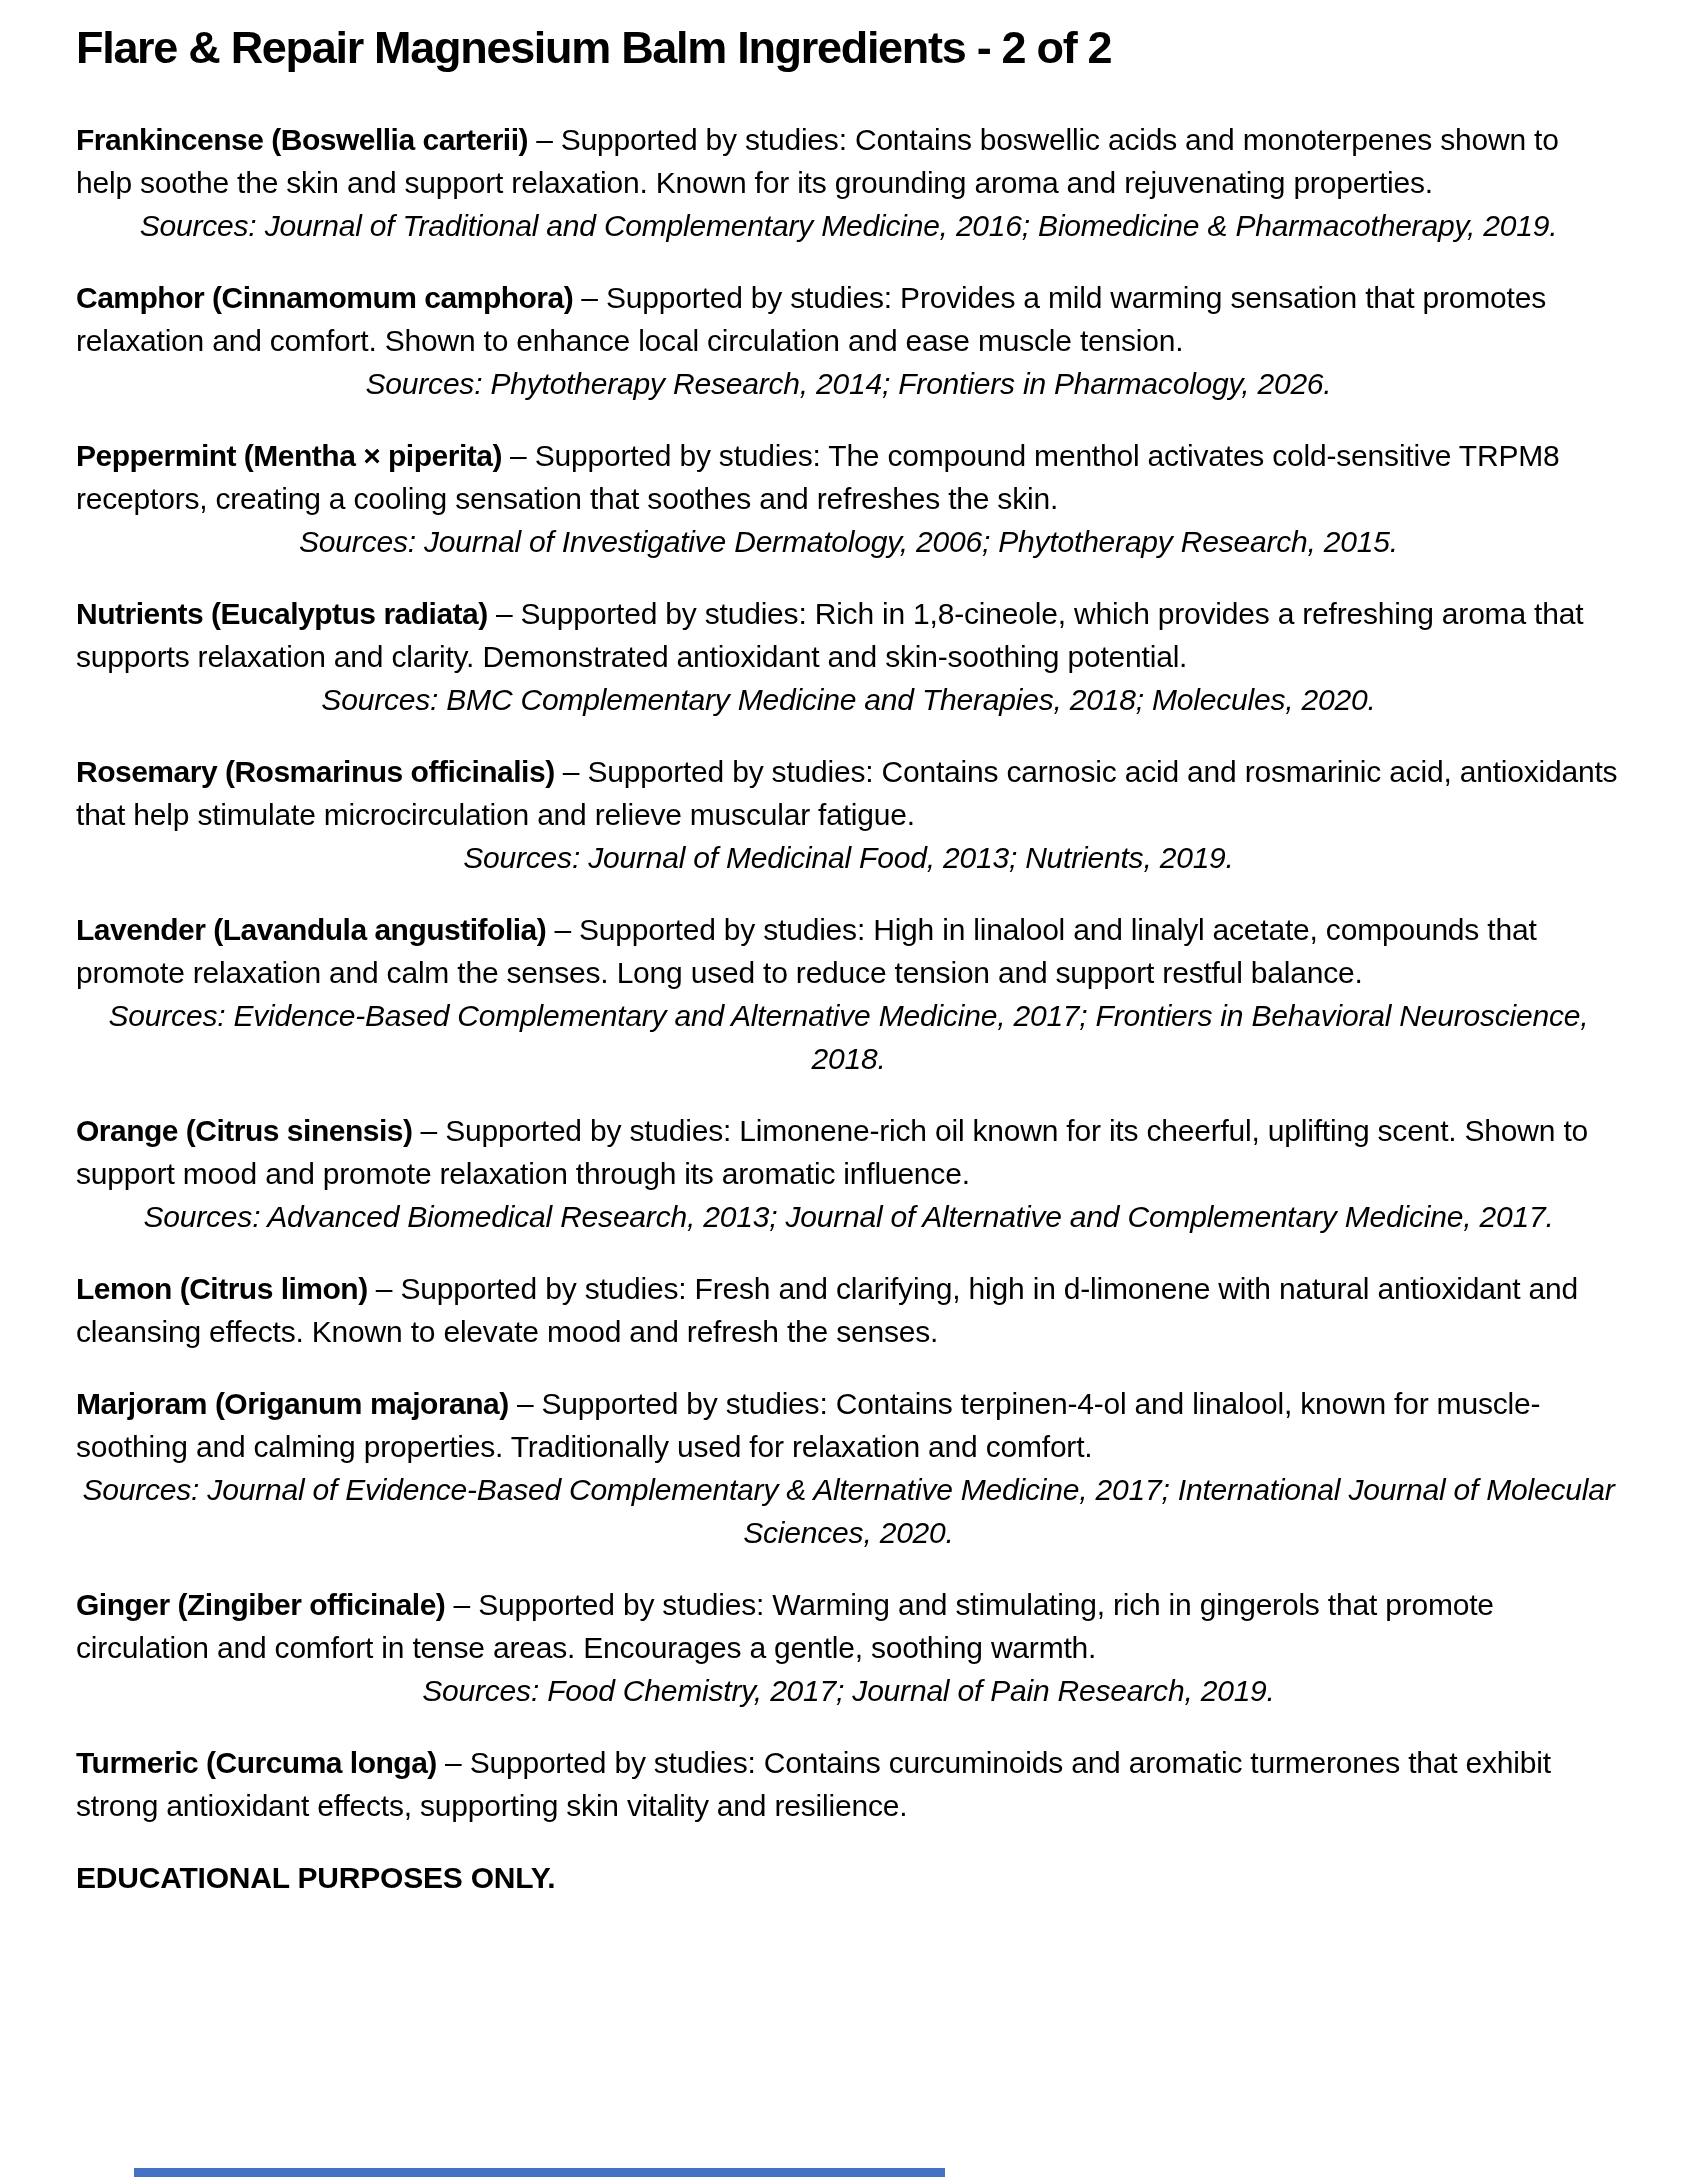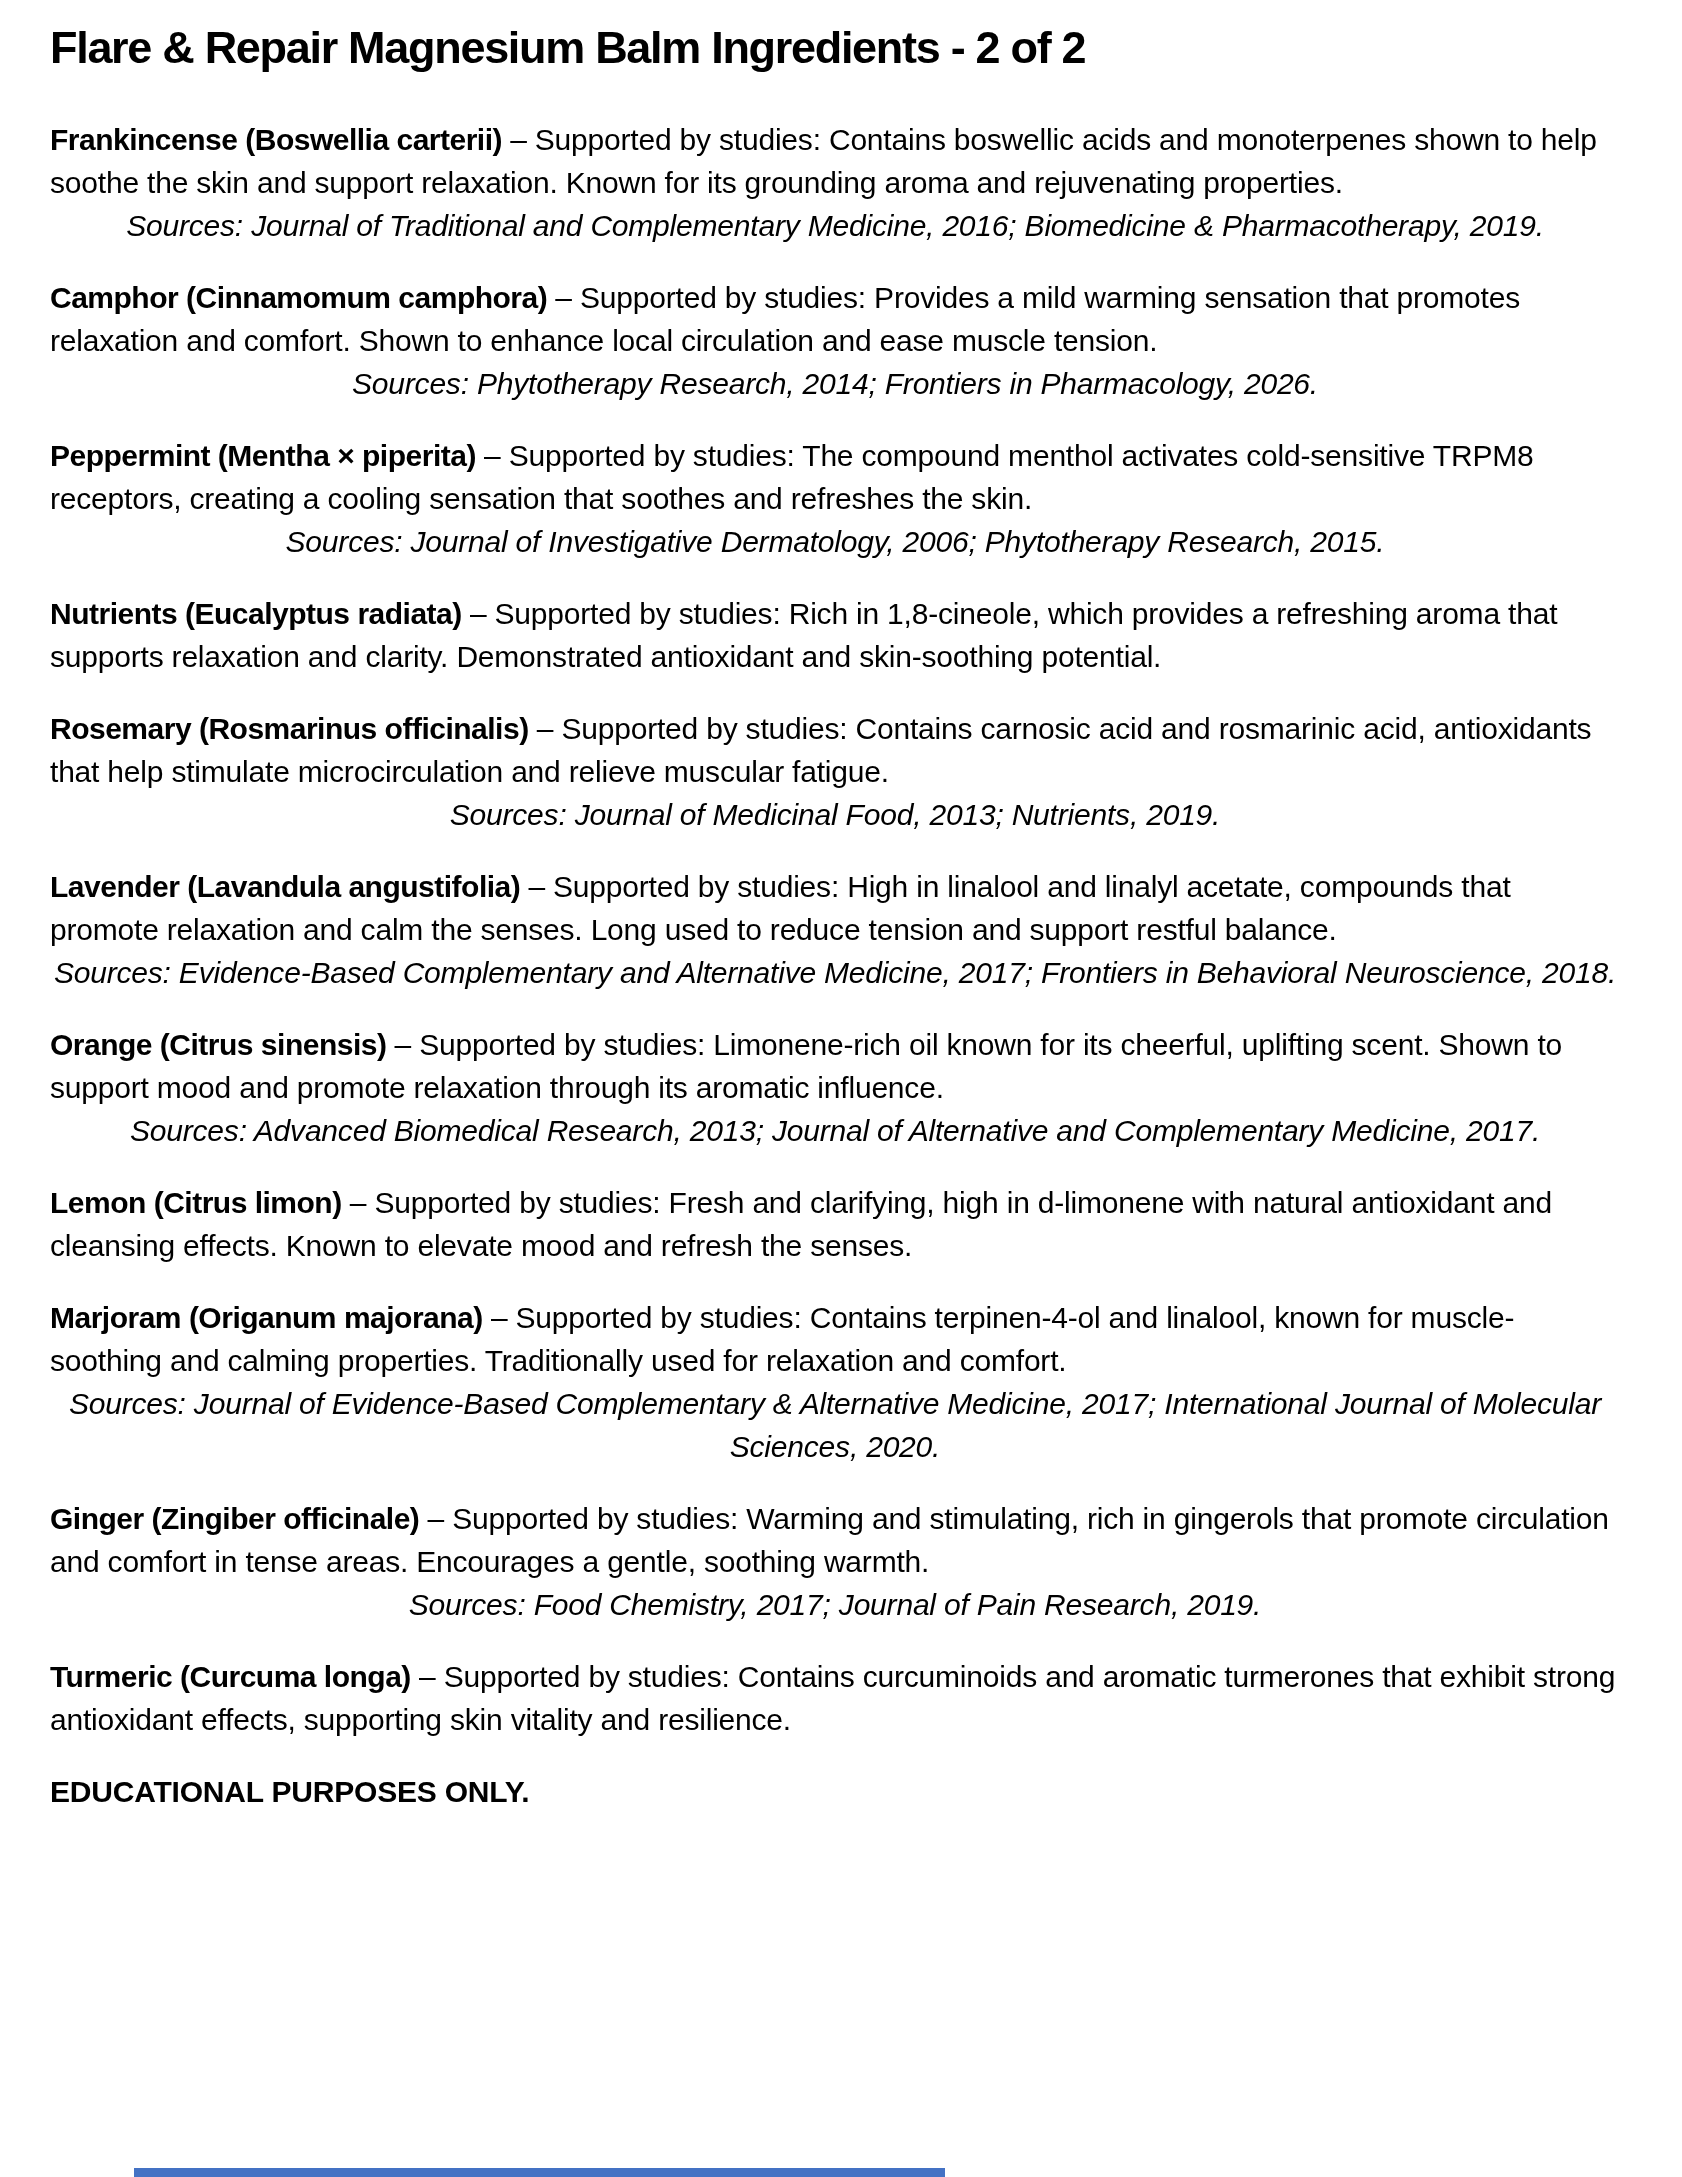--- a/index.html
+++ b/index.html
@@ -5,21 +5,21 @@
   html, body { margin: 0; padding: 0; background: #ffffff; }
   body {
     width: 1683px;
     height: 2177px;
     position: relative;
     font-family: "Liberation Sans", sans-serif;
     color: #000000;
     overflow: hidden;
   }
   .page {
-    padding: 21px 50px 0 50px;
+    padding: 21px 50px 0 76px;
     max-width: 1582px;
   }
   .doc-title {
     font-size: 45px;
     font-weight: 700;
     letter-spacing: -1.3px;
     line-height: 54px;
     margin: 0 0 43px 0;
   }
   .ingredient {
@@ -59,21 +59,21 @@
 <div class="page">
 
   <h1 class="doc-title">Flare &amp; Repair Magnesium Balm Ingredients - 2 of 2</h1>
 
   <p class="ingredient"><span class="ing-name">Frankincense (Boswellia carterii)</span> <span>–</span> <span>Supported by studies: Contains boswellic acids and monoterpenes shown to help soothe the skin and support relaxation. Known for its grounding aroma and rejuvenating properties.</span><span class="sources">Sources: Journal of Traditional and Complementary Medicine, 2016; Biomedicine &amp; Pharmacotherapy, 2019.</span></p>
 
   <p class="ingredient"><span class="ing-name">Camphor (Cinnamomum camphora)</span> <span>–</span> <span>Supported by studies: Provides a mild warming sensation that promotes relaxation and comfort. Shown to enhance local circulation and ease muscle tension.</span><span class="sources">Sources: Phytotherapy Research, 2014; Frontiers in Pharmacology, 2026.</span></p>
 
   <p class="ingredient"><span class="ing-name">Peppermint (Mentha × piperita)</span> <span>–</span> <span>Supported by studies: The compound menthol activates cold-sensitive TRPM8 receptors, creating a cooling sensation that soothes and refreshes the skin.</span><span class="sources">Sources: Journal of Investigative Dermatology, 2006; Phytotherapy Research, 2015.</span></p>
 
-  <p class="ingredient"><span class="ing-name">Nutrients (Eucalyptus radiata)</span> <span>–</span> <span>Supported by studies: Rich in 1,8-cineole, which provides a refreshing aroma that supports relaxation and clarity. Demonstrated antioxidant and skin-soothing potential.</span></p>
+  <p class="ingredient"><span class="ing-name">Nutrients (Eucalyptus radiata)</span> <span>–</span> <span>Supported by studies: Rich in 1,8-cineole, which provides a refreshing aroma that supports relaxation and clarity. Demonstrated antioxidant and skin-soothing potential.</span><span class="sources">Sources: BMC Complementary Medicine and Therapies, 2018; Molecules, 2020.</span></p>
 
   <p class="ingredient"><span class="ing-name">Rosemary (Rosmarinus officinalis)</span> <span>–</span> <span>Supported by studies: Contains carnosic acid and rosmarinic acid, antioxidants that help stimulate microcirculation and relieve muscular fatigue.</span><span class="sources">Sources: Journal of Medicinal Food, 2013; Nutrients, 2019.</span></p>
 
   <p class="ingredient"><span class="ing-name">Lavender (Lavandula angustifolia)</span> <span>–</span> <span>Supported by studies: High in linalool and linalyl acetate, compounds that promote relaxation and calm the senses. Long used to reduce tension and support restful balance.</span><span class="sources">Sources: Evidence-Based Complementary and Alternative Medicine, 2017; Frontiers in Behavioral Neuroscience, 2018.</span></p>
 
   <p class="ingredient"><span class="ing-name">Orange (Citrus sinensis)</span> <span>–</span> <span>Supported by studies: Limonene-rich oil known for its cheerful, uplifting scent. Shown to support mood and promote relaxation through its aromatic influence.</span><span class="sources">Sources: Advanced Biomedical Research, 2013; Journal of Alternative and Complementary Medicine, 2017.</span></p>
 
   <p class="ingredient"><span class="ing-name">Lemon (Citrus limon)</span> <span>–</span> <span>Supported by studies: Fresh and clarifying, high in d-limonene with natural antioxidant and cleansing effects. Known to elevate mood and refresh the senses.</span></p>
 
   <p class="ingredient"><span class="ing-name">Marjoram (Origanum majorana)</span> <span>–</span> <span>Supported by studies: Contains terpinen-4-ol and linalool, known for muscle-soothing and calming properties. Traditionally used for relaxation and comfort.</span><span class="sources">Sources: Journal of Evidence-Based Complementary &amp; Alternative Medicine, 2017; International Journal of Molecular Sciences, 2020.</span></p>

